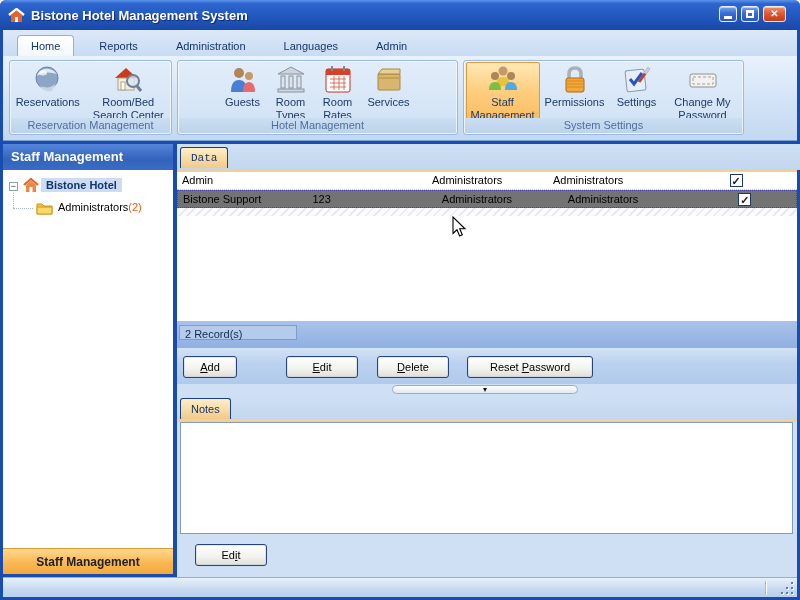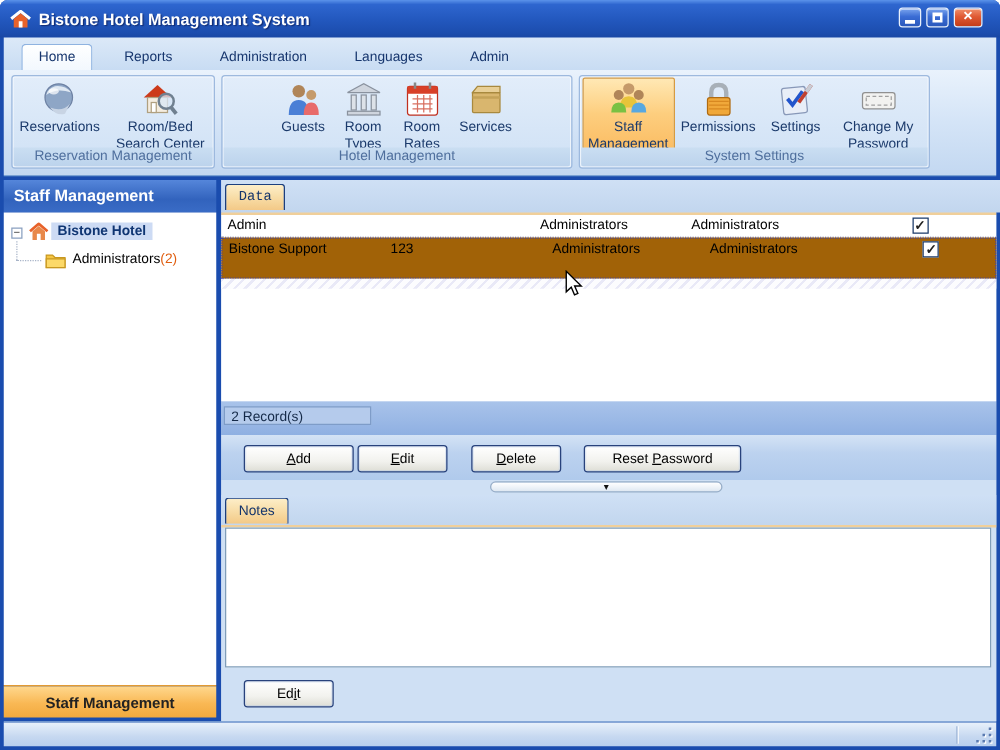--- a/index.html
+++ b/index.html
@@ -78,21 +78,21 @@
     border:1px solid #1c3f7e; border-bottom:none; border-radius:3px 3px 0 0;
     color:#15356b; line-height:20px; }
   .tan-line { position:absolute; left:0; width:620px; height:2px; background:#f0cf9a; }
 
   .grid { position:absolute; left:0; top:28px; width:620px; height:148px; background:#fff; }
   .ghead { display:flex; height:20px;
     background:linear-gradient(180deg,#ffffff 0%,#e9f1fa 50%,#d5e4f4 100%);
     border-bottom:1px solid #9db6d4; }
   .gh { padding-left:5px; line-height:19px; color:#33475e; border-right:1px solid #c5d6ea; }
   .grow { display:flex; height:18px; border-bottom:1px dotted #c4c8d8; }
-  .grow.sel { background:#a16207; border:1px dotted #4646a0; height:33px;gap:24px; }
+  .grow.sel { background:#737373; border:1px dotted #4646a0; height:18px;gap:24px; }
   .gc { padding-left:5px; line-height:17px; color:#000; overflow:hidden; white-space:nowrap; }
   .c0{width:125px}.c1{width:125px}.c2{width:121px}.c3{width:127px}.c4{width:122px;text-align:center;padding-left:0}
   .chk { display:inline-block; width:13px; height:13px; margin-top:2px; background:#fff;
     border:1px solid #1a3a6a; font-size:11px; line-height:12px; font-weight:bold; color:#222; text-align:center; }
   .hatch { height:8px; background:repeating-linear-gradient(135deg,#e9e9f7 0 2px,#fcfcfe 2px 6px); }
 
   .recordbar { position:absolute; left:0; top:176px; width:620px; height:28px;
     background:linear-gradient(180deg,#a9c3ea,#8fb0e2); border-top:1px solid #fff; }
   .recordbox { position:absolute; left:2px; top:4px; width:118px; height:15px;
     background:#b5cbec; border:1px solid #7e9cc8; color:#152a48; line-height:17px; padding-left:5px; }
@@ -315,21 +315,21 @@
         <div class="gc c4"><span class="chk">✓</span></div>
       </div>
       <div class="hatch"></div>
     </div>
 
     <div class="recordbar">
       <div class="recordbox">2 Record(s)</div>
     </div>
 
     <div class="buttonbar">
-      <button class="xpbtn" style="left:18px;width:88px;"><span></span><u>A</u><span>dd</span></button>
+      <button class="xpbtn" style="left:6px;width:54px;"><span></span><u>A</u><span>dd</span></button>
       <button class="xpbtn" style="left:109px;width:72px;"><span></span><u>E</u><span>dit</span></button>
       <button class="xpbtn" style="left:200px;width:72px;"><span></span><u>D</u><span>elete</span></button>
       <button class="xpbtn" style="left:290px;width:126px;"><span>Reset </span><u>P</u><span>assword</span></button>
     </div>
 
     <div class="splitter">
       <div class="pill"><span>▾</span></div>
     </div>
 
     <div class="notes">

